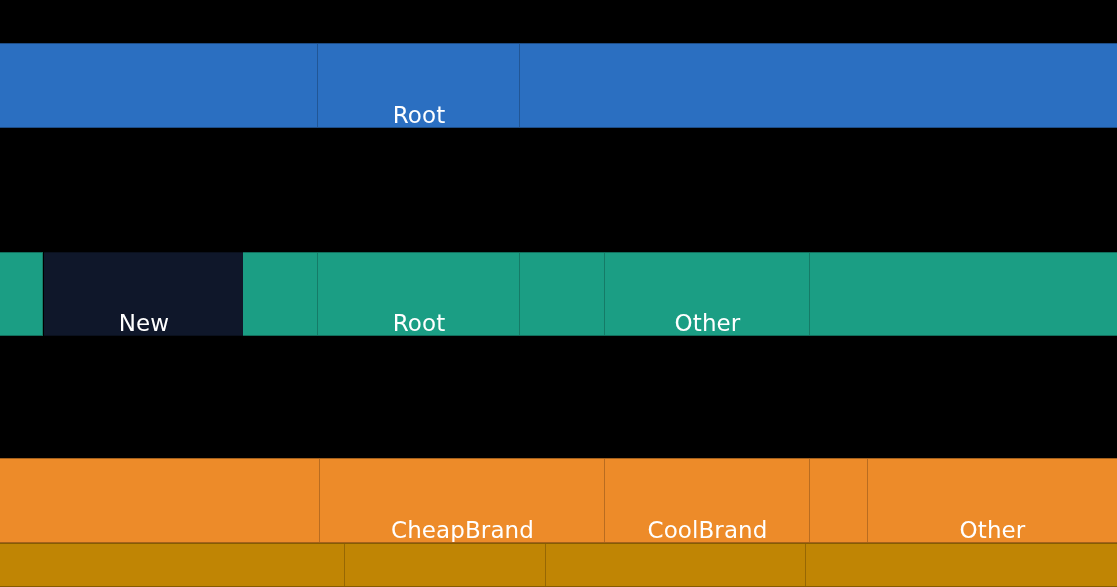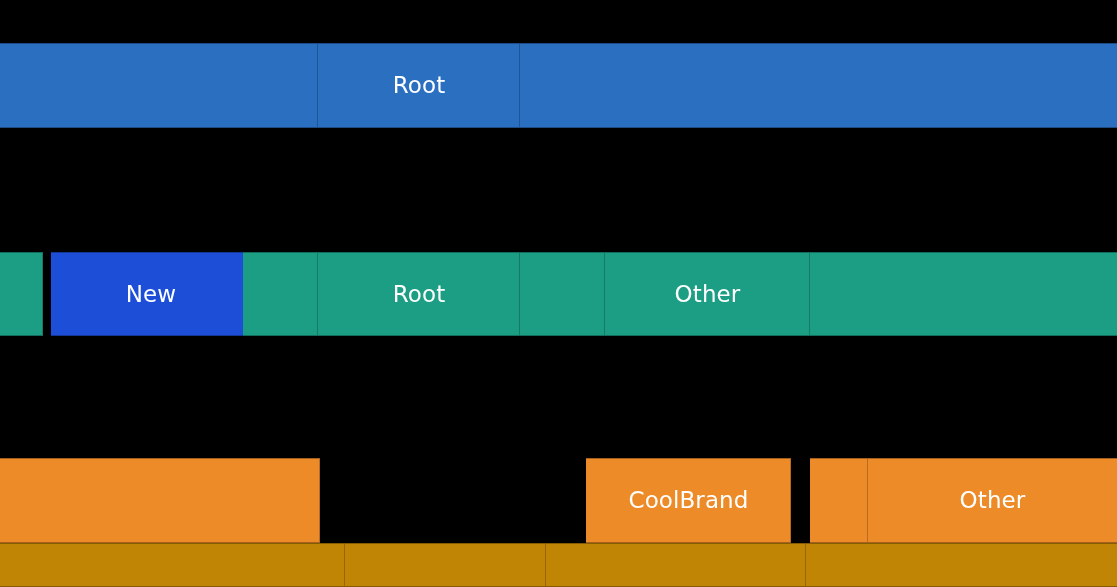--- a/index.html
+++ b/index.html
@@ -24,21 +24,21 @@
     position: absolute;
     left: 0;
     width: 1117px;
   }
   .node {
     position: absolute;
     top: 0;
     height: 100%;
     box-sizing: border-box;
     display: flex;
-    align-items: center;
+    align-items: flex-end;
     justify-content: center;
     overflow: hidden;
     color: #ffffff;
     white-space: nowrap;
   }
   .node-label {
     font-size: 23px;
     line-height: 1;
     color: #ffffff;
     letter-spacing: 0.1px;
@@ -68,36 +68,39 @@
 <div id="chart-root" style="width: 1117px; height: 587px; background: rgb(0, 0, 0);">
     <div class="level-row" style="top: 43px; height: 85px;">
       <div class="node no-label sep-right inset-top inset-bottom" style="left: 0px; width: 318px; background: rgb(43, 111, 193);"></div>
       <div class="node sep-right inset-top inset-bottom" style="left: 318px; width: 202px; background: rgb(43, 111, 193);">
         <span class="node-label">Root</span>
       </div>
       <div class="node no-label inset-top inset-bottom" style="left: 520px; width: 597px; background: rgb(43, 111, 193);"></div>
     </div>
     <div class="level-row" style="top: 252px; height: 84px;">
       <div class="node no-label sep-right inset-top inset-bottom" style="left: 0px; width: 43px; background: rgb(27, 158, 132);"></div>
-      <div class="node sep-right inset-top inset-bottom" style="left: 51px; width: 200px; background: #1d4ed8;">
+      <div class="node sep-right inset-top inset-bottom" style="left: 44px; width: 200px; background: #0f172a;">
         <span class="node-label">New</span>
       </div>
       <div class="node no-label sep-right inset-top inset-bottom" style="left: 243px; width: 75px; background: rgb(27, 158, 132);"></div>
       <div class="node sep-right inset-top inset-bottom" style="left: 318px; width: 202px; background: rgb(27, 158, 132);">
         <span class="node-label">Root</span>
       </div>
       <div class="node no-label sep-right inset-top inset-bottom" style="left: 520px; width: 85px; background: rgb(27, 158, 132);"></div>
       <div class="node sep-right inset-top inset-bottom" style="left: 605px; width: 205px; background: rgb(27, 158, 132);">
         <span class="node-label">Other</span>
       </div>
       <div class="node no-label inset-top inset-bottom" style="left: 810px; width: 307px; background: rgb(27, 158, 132);"></div>
     </div>
     <div class="level-row" style="top: 458px; height: 85px;">
       <div class="node no-label sep-right inset-top inset-bottom" style="left: 0px; width: 320px; background: rgb(237, 139, 41);"></div>
-      <div class="node sep-right inset-top inset-bottom" style="left: 586px; width: 205px; background: rgb(237, 139, 41);">
+      <div class="node sep-right inset-top inset-bottom" style="left: 320px; width: 285px; background: rgb(237, 139, 41);">
+        <span class="node-label">CheapBrand</span>
+      </div>
+      <div class="node sep-right inset-top inset-bottom" style="left: 605px; width: 205px; background: rgb(237, 139, 41);">
         <span class="node-label">CoolBrand</span>
       </div>
       <div class="node no-label sep-right inset-top inset-bottom" style="left: 810px; width: 58px; background: rgb(237, 139, 41);"></div>
       <div class="node inset-top inset-bottom" style="left: 868px; width: 249px; background: rgb(237, 139, 41);">
         <span class="node-label">Other</span>
       </div>
     </div>
     <div class="level-row" style="top: 543px; height: 44px;">
       <div class="node no-label sep-right inset-top inset-bottom" style="left: 0px; width: 345px; background: rgb(192, 133, 4);"></div>
       <div class="node no-label sep-right inset-top inset-bottom" style="left: 345px; width: 201px; background: rgb(192, 133, 4);"></div>

